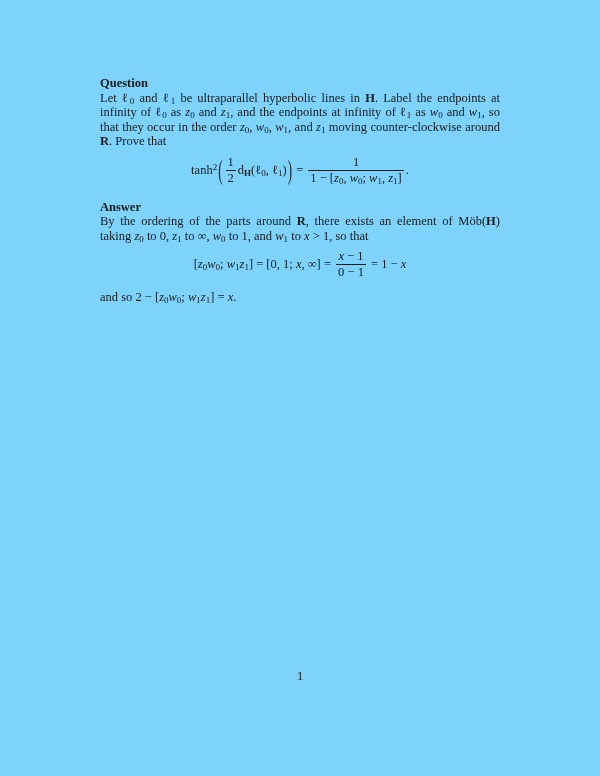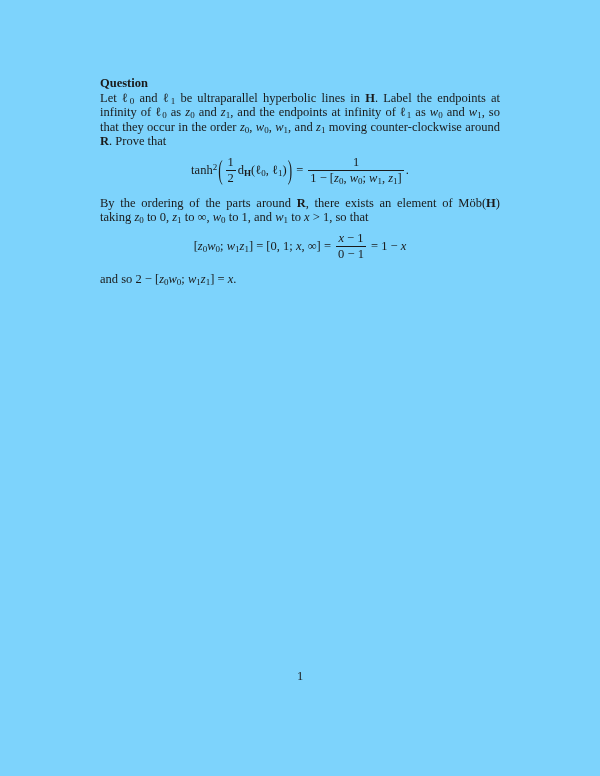--- a/index.html
+++ b/index.html
@@ -28,19 +28,20 @@
 </style>
 </head>
 <body>
 
 <div class="page">
   <div class="content">
     <h2 class="hd">Question</h2>
     <p class="para"><span>Let </span><span>ℓ</span><span class="sub">0</span><span> and </span><span>ℓ</span><span class="sub">1</span><span> be ultraparallel hyperbolic lines in </span><span class="b">H</span><span>. Label the endpoints at infinity of </span><span>ℓ</span><span class="sub">0</span><span> as </span><span class="i">z</span><span class="sub">0</span><span> and </span><span class="i">z</span><span class="sub">1</span><span>, and the endpoints at infinity of </span><span>ℓ</span><span class="sub">1</span><span> as </span><span class="i">w</span><span class="sub">0</span><span> and </span><span class="i">w</span><span class="sub">1</span><span>, so that they occur in the order </span><span class="i">z</span><span class="sub">0</span><span>, </span><span class="i">w</span><span class="sub">0</span><span>, </span><span class="i">w</span><span class="sub">1</span><span>, and </span><span class="i">z</span><span class="sub">1</span><span> moving counter-clockwise around </span><span class="b">R</span><span>. Prove that</span></p>
     <div class="display-eq"><span>tanh</span><span class="sup">2</span><span class="bigp">(</span><span class="frac"><span class="num"><span>1</span></span><span class="den"><span>2</span></span></span><span>d</span><span class="sub b">H</span><span>(</span><span>ℓ</span><span class="sub">0</span><span>, </span><span>ℓ</span><span class="sub">1</span><span>)</span><span class="bigp">)</span><span> = </span><span class="frac"><span class="num"><span>1</span></span><span class="den"><span>1 − [</span><span class="i">z</span><span class="sub">0</span><span>, </span><span class="i">w</span><span class="sub">0</span><span>; </span><span class="i">w</span><span class="sub">1</span><span>, </span><span class="i">z</span><span class="sub">1</span><span>]</span></span></span><span>.</span></div>
 
+    <h2 class="hd answer-hd">Answer</h2>
     <p class="para"><span>By the ordering of the parts around </span><span class="b">R</span><span>, there exists an element of Möb(</span><span class="b">H</span><span>) taking </span><span class="i">z</span><span class="sub">0</span><span> to 0, </span><span class="i">z</span><span class="sub">1</span><span> to ∞, </span><span class="i">w</span><span class="sub">0</span><span> to 1, and </span><span class="i">w</span><span class="sub">1</span><span> to </span><span class="i">x</span><span> &gt; 1, so that</span></p>
     <div class="display-eq"><span>[</span><span class="i">z</span><span class="sub">0</span><span class="i">w</span><span class="sub">0</span><span>; </span><span class="i">w</span><span class="sub">1</span><span class="i">z</span><span class="sub">1</span><span>] = [0, 1; </span><span class="i">x</span><span>, ∞] = </span><span class="frac"><span class="num"><span class="i">x</span><span> − 1</span></span><span class="den"><span>0 − 1</span></span></span><span> = 1 − </span><span class="i">x</span></div>
     <p class="para closing"><span>and so 2 − [</span><span class="i">z</span><span class="sub">0</span><span class="i">w</span><span class="sub">0</span><span>; </span><span class="i">w</span><span class="sub">1</span><span class="i">z</span><span class="sub">1</span><span>] = </span><span class="i">x</span><span>.</span></p>
   </div>
 
   <div class="pageno">1</div>
 </div>
 
 </body></html>

